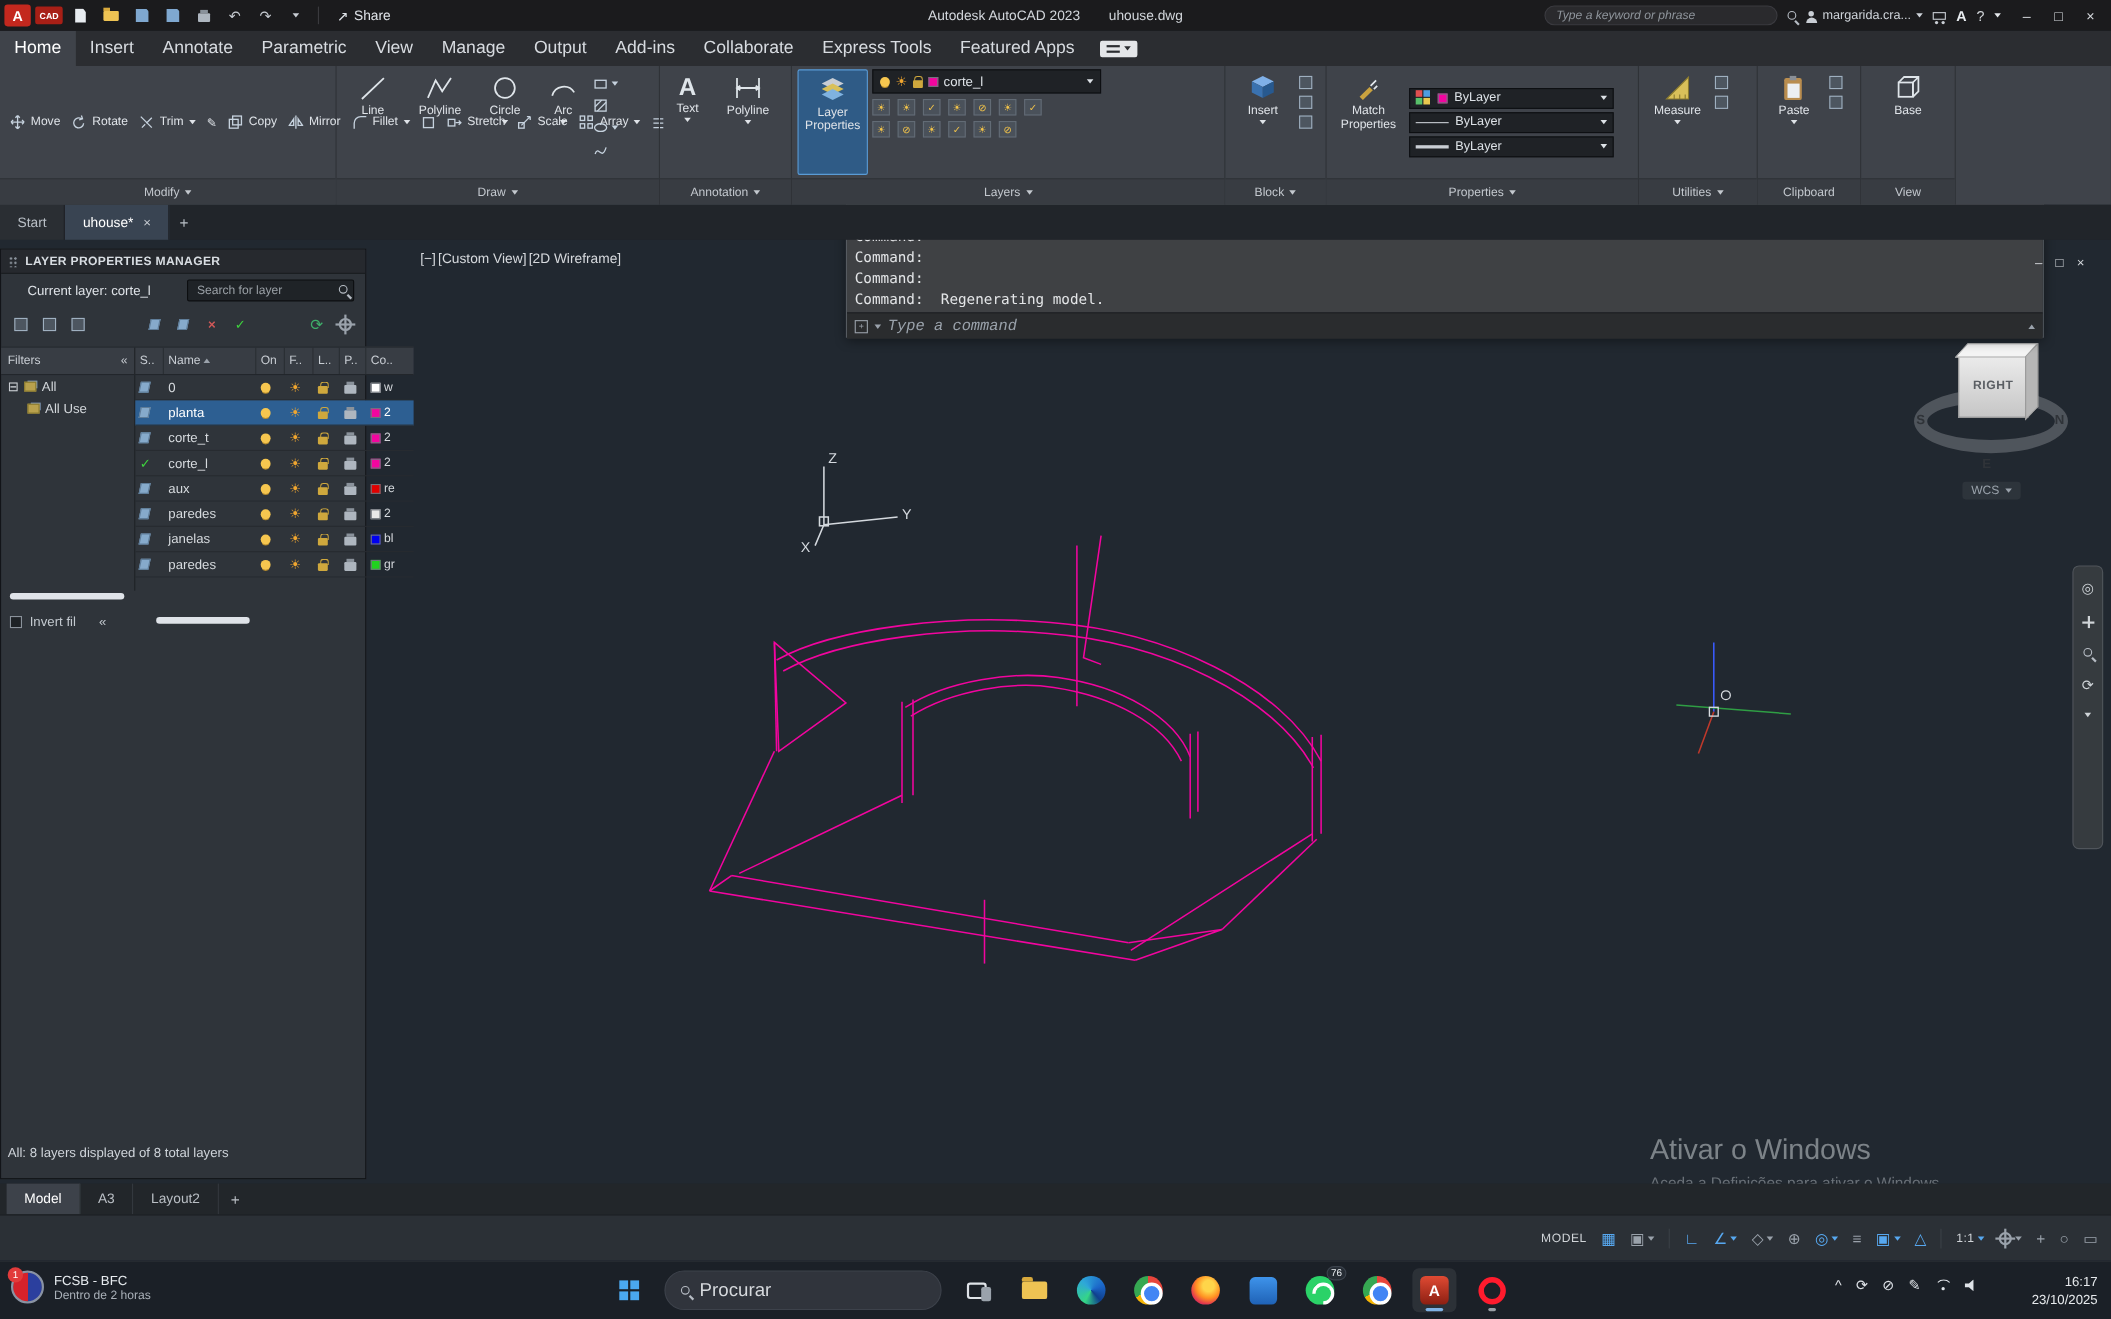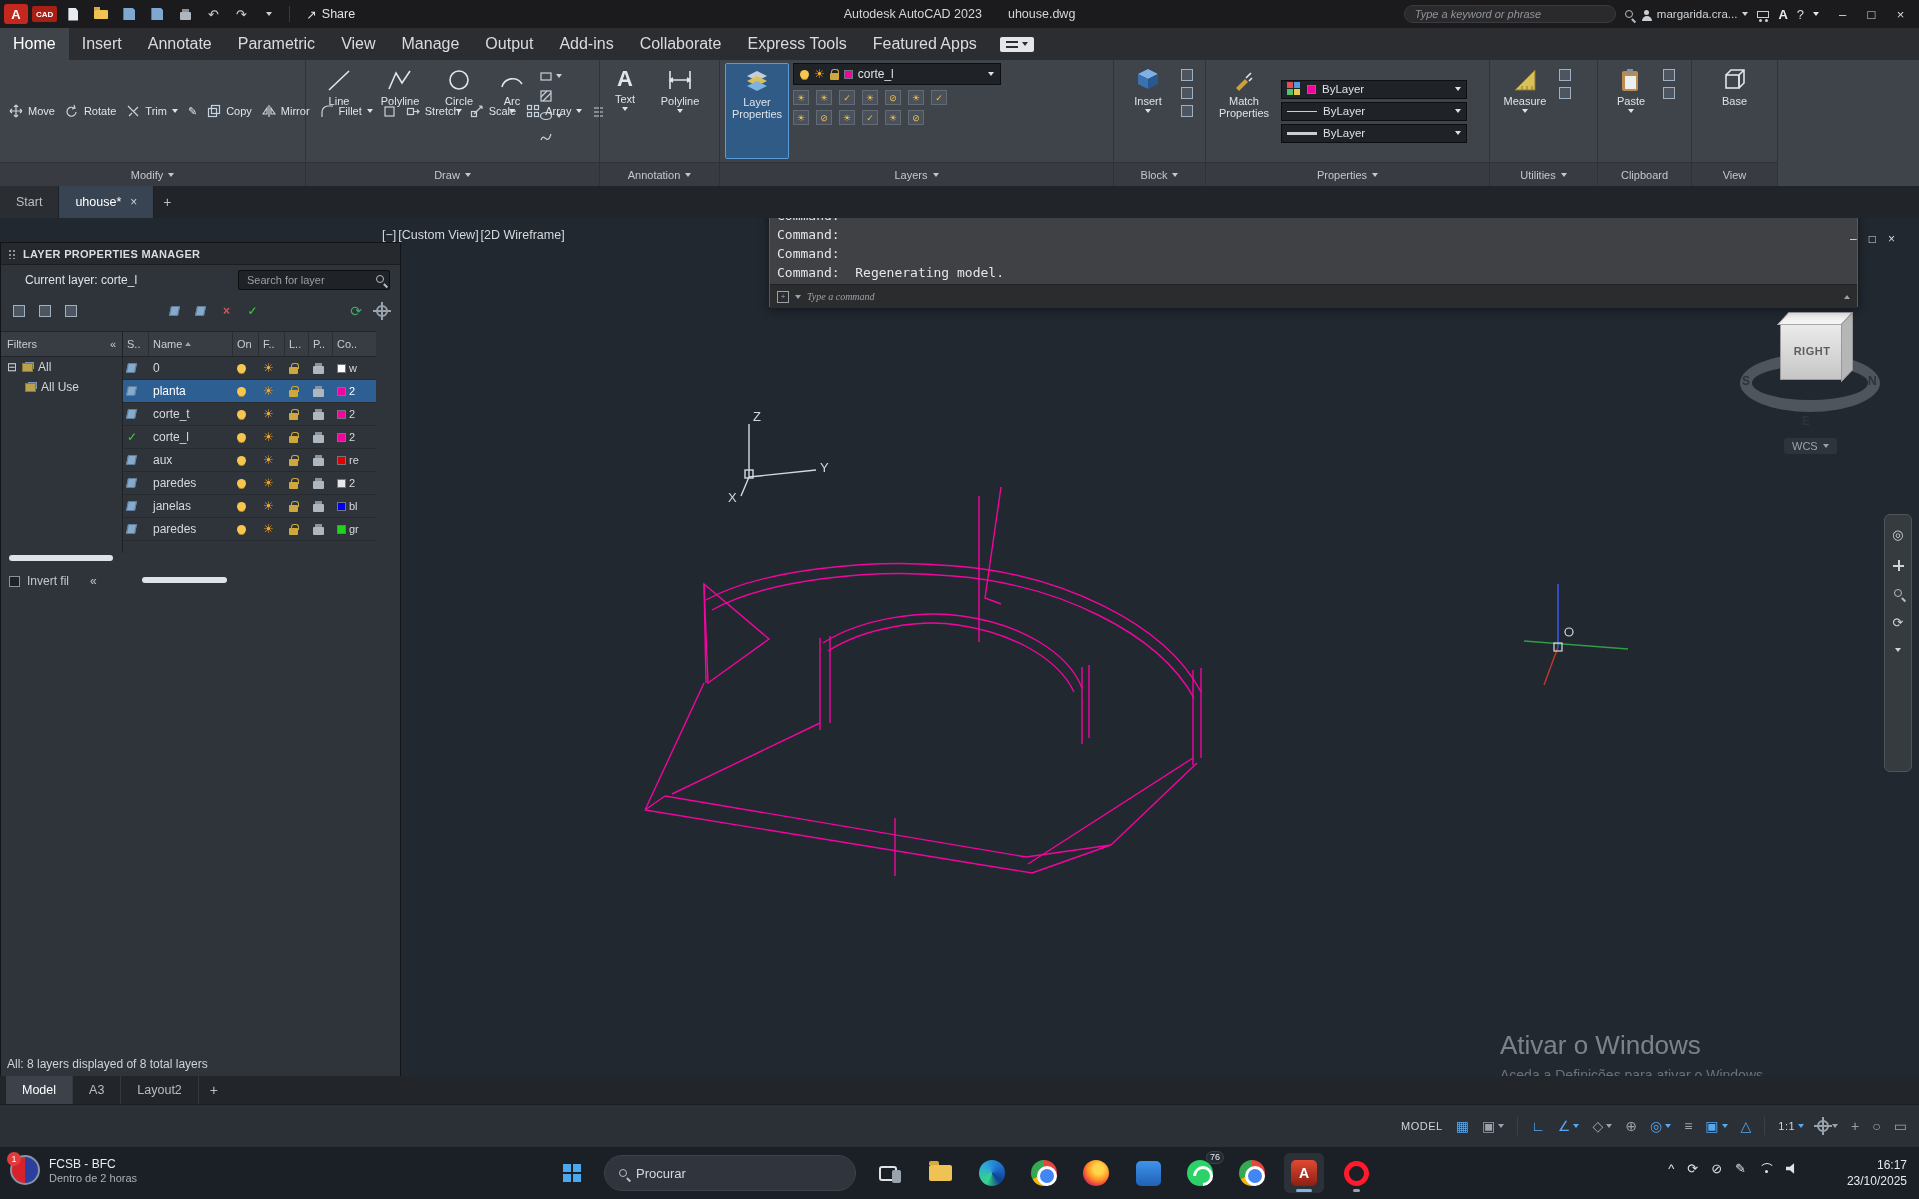--- a/index.html
+++ b/index.html
@@ -101,21 +101,21 @@
 .cube::after{content:"";position:absolute;right:-10px;top:-5px;width:10px;height:100%;background:#b6b6b6;transform:skewY(-46deg);border:1px solid #999}
 .wcs{position:absolute;left:44px;top:120px;display:flex;align-items:center;gap:5px;color:#9aa2ab;font-size:11px;background:rgba(70,74,80,.35);padding:2px 8px;border-radius:3px}
 
 #navbar{position:absolute;left:1884px;top:296px;width:28px;height:258px;background:rgba(58,62,66,.85);border:1px solid #50555b;border-radius:6px;display:flex;flex-direction:column;align-items:center;gap:18px;padding-top:12px;color:#cfd4d8;font-size:13px}
 .pancross{width:11px;height:11px;position:relative}
 .pancross::before{content:"";position:absolute;left:5px;top:0;width:2px;height:11px;background:#cfd4d8}
 .pancross::after{content:"";position:absolute;left:0;top:5px;width:11px;height:2px;background:#cfd4d8}
 
 #twctl{position:absolute;left:1850px;top:232px;display:flex;gap:12px;color:#d5d9dd;font-size:12px;z-index:30}
 
-#palette{position:absolute;left:0;top:242px;width:401px;height:846px;background:#2f343a;border:1px solid #121418;z-index:5}
+#palette{position:absolute;left:0;top:226px;width:333px;height:846px;background:#2f343a;border:1px solid #121418;z-index:5}
 .pal-h{height:22px;background:#26292e;display:flex;align-items:center;gap:7px;padding:0 7px;color:#d8dde2;font-size:11px;font-weight:bold;letter-spacing:.3px;border-bottom:1px solid #1a1d21}
 .grip{display:inline-block;width:8px;height:10px;background:radial-gradient(circle,#8a929b 1px,transparent 1.2px);background-size:4px 4px}
 .pal-cur{height:30px;display:flex;align-items:center;padding:0 24px;color:#dfe3e8;font-size:12px;position:relative}
 #lp-search{position:absolute;right:10px;top:5px;width:152px;height:20px;background:#1f2327;border:1px solid #0c0e10;border-radius:2px;color:#c9ced4;font-size:11px;padding:0 22px 0 8px;outline:none}
 #lp-search::placeholder{color:#9aa0a6}
 .lp-mag{position:absolute;right:16px;top:10px}
 .pal-tools{height:32px;display:flex;align-items:center;gap:8px;padding:0 9px}
 .pt{width:18px;height:18px;display:flex;align-items:center;justify-content:center}
 .sp{flex:1}
 .refresh{color:#3fae6a;font-size:14px}
@@ -139,21 +139,21 @@
 
 .hpill{position:absolute;height:6px;background:#dfe3e8;border-radius:3px}
 .invert{position:absolute;left:0;top:326px;width:375px;height:24px;display:flex;align-items:center;gap:7px;padding-left:8px;color:#c3c9cf;font-size:12px}
 .pal-foot{position:absolute;left:6px;bottom:16px;color:#cfd4da;font-size:12px}
 
 #cmdwin{position:absolute;left:769px;top:165px;width:1089px;height:142px;z-index:20;border:1px solid #565b61;box-shadow:0 3px 10px rgba(0,0,0,.45)}
 .cmdhist{height:118px;background:#3f4144;font-family:"DejaVu Sans Mono",monospace;font-size:13px;color:#e4e6e8;padding-top:2px}
 .cmdhist p{padding:0 7px;line-height:19px;white-space:pre-wrap;word-break:break-all}
 .cmdhist p.hl1{background:#4a4c4f}
 .cmdin{height:24px;background:#2a2c2e;border-top:1px solid #1f2123;display:flex;align-items:center;gap:6px;padding:0 7px;color:#9aa2ab}
-.cmdin input{flex:1;background:transparent;border:none;outline:none;color:#fde047;font-family:Liberation Serif, serif;font-size:10px;font-style:italic}
+.cmdin input{flex:1;background:transparent;border:none;outline:none;color:#fde047;font-family:Liberation Mono, monospace;font-size:14px;font-style:italic}
 .cmdin input::placeholder{color:#9aa2ab;font-style:italic}
 .cmdopt{width:12px;height:12px;border:1px solid #9aa2ab;display:inline-flex;align-items:center;justify-content:center;font-size:8px;color:#9aa2ab}
 #cmdgutter{position:absolute;left:742px;top:170px;width:22px;height:64px;display:flex;flex-direction:column;align-items:center;gap:16px;z-index:21;color:#d5d9dd;font-size:12px}
 
 #layouttabs{position:absolute;left:0;top:1076px;width:1919px;height:28px;background:#22262a;display:flex;align-items:stretch;padding-left:6px;z-index:30}
 .ytab{display:flex;align-items:center;padding:0 16px;color:#b9bec4;font-size:12.5px;border-right:1px solid #33383e}
 .ytab.active{background:#3d424a;color:#fff}
 .yplus{width:30px;display:flex;align-items:center;justify-content:center;color:#b9bec4;font-size:14px}
 
 #statusbar{position:absolute;left:0;top:1104px;width:1919px;height:42px;background:#2b3036;border-top:1px solid #1a1d21;display:flex;align-items:center;justify-content:flex-end;gap:13px;padding-right:12px;z-index:30}
@@ -164,21 +164,21 @@
 
 #taskbar{position:absolute;left:0;top:1146px;width:1919px;height:53px;background:#1b2027;border-top:1px solid #2a2f36;z-index:50}
 .tb-widget{position:absolute;left:10px;top:8px;display:flex;align-items:center;gap:9px}
 .fcsb{width:30px;height:30px;border-radius:50%;background:linear-gradient(90deg,#d6222b 0 50%,#2b3f9e 50% 100%);border:2px solid #8a93a3;position:relative}
 .badge1{position:absolute;top:-5px;left:-5px;width:14px;height:14px;border-radius:50%;background:#e23b3b;color:#fff;font-size:9px;display:flex;align-items:center;justify-content:center}
 .wtx1{color:#e8ecf0;font-size:12px}
 .wtx2{color:#a9b0b8;font-size:11px;margin-top:1px}
 .tb-center{position:absolute;left:552px;top:6px;display:flex;align-items:center;gap:12px}
 .startgrid{display:grid;grid-template-columns:8px 8px;grid-template-rows:8px 8px;gap:2px}
 .startgrid i{background:#4aa8ef}
-.tsearch{width:252px;height:36px;border-radius:18px;background:#30343c;border:1px solid #3d424b;display:flex;align-items:center;gap:9px;padding:0 14px;color:#d6d9dd;font-size:13px}
+.tsearch{width:252px;height:36px;border-radius:18px;background:#30343c;border:1px solid #3d424b;display:flex;align-items:center;gap:9px;padding:0 14px;color:#d6d9dd;font-size:17px}
 .tic{width:40px;height:40px;display:flex;flex-direction:column;align-items:center;justify-content:center;position:relative;border-radius:6px}
 .tic.open::after{content:"";position:absolute;bottom:1px;width:7px;height:3px;border-radius:2px;background:#9aa0a6}
 .tic.focus{background:rgba(255,255,255,.08)}
 .tic.focus::after{width:16px;background:#7fb3e6}
 .circle-ico{width:26px;height:26px;border-radius:50%}
 .edge-bg{background:conic-gradient(from 210deg,#35d687,#2ea7d9 30%,#1b66c9 60%,#0f3f8c 80%,#35d687)}
 .chrome-bg{background:conic-gradient(#e8453c 0 120deg,#f7b605 120deg 240deg,#36a852 240deg 360deg);position:relative}
 .chrome-bg::after{content:"";position:absolute;left:6px;top:6px;width:14px;height:14px;border-radius:50%;background:#4285f4;border:3px solid #fff}
 .firefox-bg{background:radial-gradient(circle at 60% 35%,#ffd54a 0 22%,#ff9122 48%,#e3364e 72%,#8a2f8f 100%)}
 .blueapp{width:25px;height:25px;border-radius:5px;background:linear-gradient(180deg,#3e93ea,#1f62b6)}

